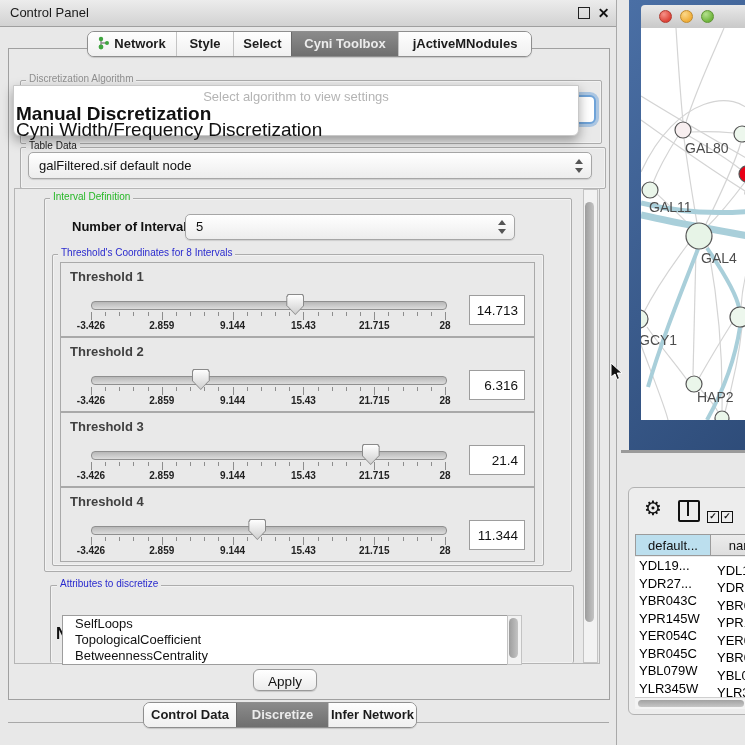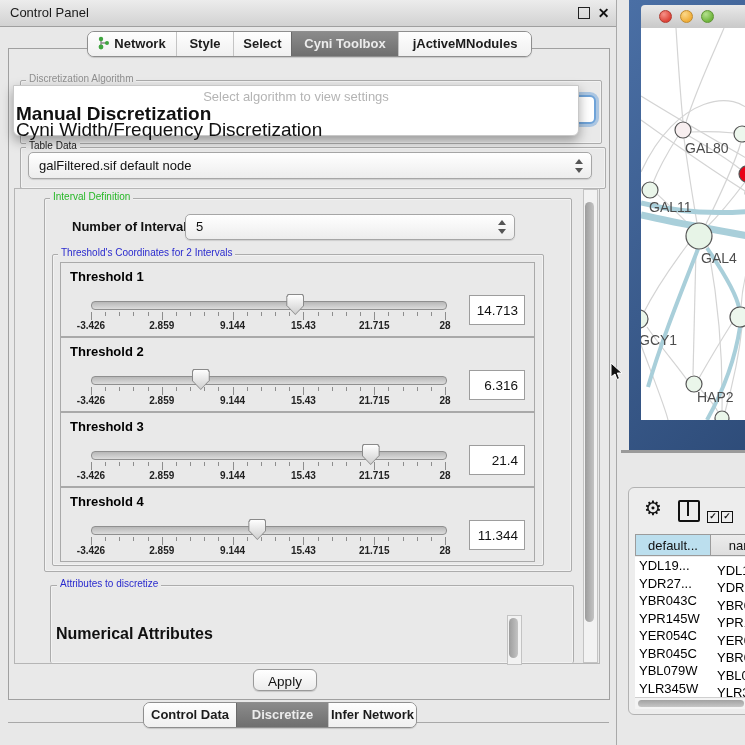--- a/index.html
+++ b/index.html
@@ -54,21 +54,21 @@
 
   
   #algo-popup{left:13px;top:85px;width:564px;height:49px;background:#fff;border:1px solid #c8c8c8;
     border-radius:0 0 6px 6px;box-shadow:0 5px 12px rgba(0,0,0,.35);z-index:50;}
   #algo-prompt{left:0;top:3px;width:564px;text-align:center;font-size:13px;color:#b4b4b4;}
   .algo-item{left:2px;width:560px;height:16px;font-size:19px;color:#111;padding-left:0;}
   .algo-item.sel{font-weight:bold;}
 
   
   .th-row{position:absolute;left:60px;width:473px;height:73px;border:1px solid #a9a9a9;background:#e9e9e9;}
-  .th-label{position:absolute;left:9px;top:6px;font-size:13px;font-weight:bold;color:#000000;}
+  .th-label{position:absolute;left:9px;top:6px;font-size:13px;font-weight:bold;color:#404040;}
   .th-track{position:absolute;left:30px;top:38px;width:354px;height:7px;border-radius:4px;
     border:1px solid #8f8f8f;background:linear-gradient(#b7b7b7,#dcdcdc);}
   .th-thumb{position:absolute;top:31px;width:18px;height:21px;
     clip-path:polygon(8% 0,92% 0,100% 12%,100% 55%,50% 100%,0 55%,0 12%);background:#8a8a8a;}
   .th-thumb i{position:absolute;left:1px;top:1px;right:1px;bottom:1px;display:block;
     clip-path:polygon(8% 0,92% 0,100% 12%,100% 55%,50% 100%,0 55%,0 12%);
     background:linear-gradient(#fefefe,#cfcfcf);}
   .tick{position:absolute;width:1px;background:#8d8d8d;}
   .tick.minor{top:49px;height:4px;}
   .tick.major{top:49px;height:8px;}
@@ -179,21 +179,21 @@
     <div class="abs group" style="left:44px;top:198px;width:526px;height:372px;"></div>
     <span class="group-title gt-green" style="left:50px;top:191px;">Interval Definition</span>
 
     <span class="abs" style="left:72px;top:219px;font-size:13px;font-weight:bold;color:#111;">Number of Intervals</span>
     <div class="abs combo" style="left:185px;top:214px;width:328px;height:24px;">
       <span class="cv" style="line-height:24px;">5</span>
       <span class="spin"></span>
     </div>
 
     <div class="abs group" style="left:52px;top:254px;width:490px;height:310px;"></div>
-    <span class="group-title gt-blue" style="left:58px;top:247px;">Threshold's Coordinates for 2 Intervals</span>
+    <span class="group-title gt-blue" style="left:58px;top:247px;">Threshold's Coordinates for 8 Intervals</span>
     <div id="threshold-rows">
         <div class="th-row" style="top: 262px;">
           <div class="th-label">Threshold 1</div>
           <div class="th-track"></div>
           <div class="tick major" style="left: 30px;"></div>
           <div class="tick minor" style="left: 44.16px;"></div>
           <div class="tick minor" style="left: 58.32px;"></div>
           <div class="tick minor" style="left: 72.48px;"></div>
           <div class="tick minor" style="left: 86.64px;"></div>
           <div class="tick major" style="left: 100.8px;"></div>
@@ -346,20 +346,25 @@
           <div class="th-thumb" style="left: 187.378px;">
             <i></i>
           </div>
           <div class="th-value">11.344</div>
         </div>
       </div>
 
     <div class="abs group" style="left:50px;top:585px;width:522px;height:77px;border-bottom:none;"></div>
     <span class="group-title gt-blue" style="left:57px;top:578px;">Attributes to discretize</span>
     <span class="abs" style="left:56px;top:597px;font-size:16px;font-weight:bold;color:#111;margin-top:28px;">Numerical Attributes</span>
+    <div id="attr-list" class="abs">
+        <div class="attr-item">SelfLoops</div>
+        <div class="attr-item">TopologicalCoefficient</div>
+        <div class="attr-item">BetweennessCentrality</div>
+      </div>
     <div class="abs vscroll" style="left:507px;top:615px;width:13px;height:48px;">
       <div class="vthumb" style="top:2px;height:40px;"></div>
     </div>
 
     <button id="apply-btn" class="abs" style="cursor:default;">Apply</button>
 
     <div id="tabs-bottom" class="abs seg-bar">
       <div class="seg" style="width:92px"><span>Control Data</span></div>
       <div class="seg sel" style="width:92px"><span>Discretize Data</span></div>
       <div class="seg" style="width:88px"><span>Infer Network</span></div>

